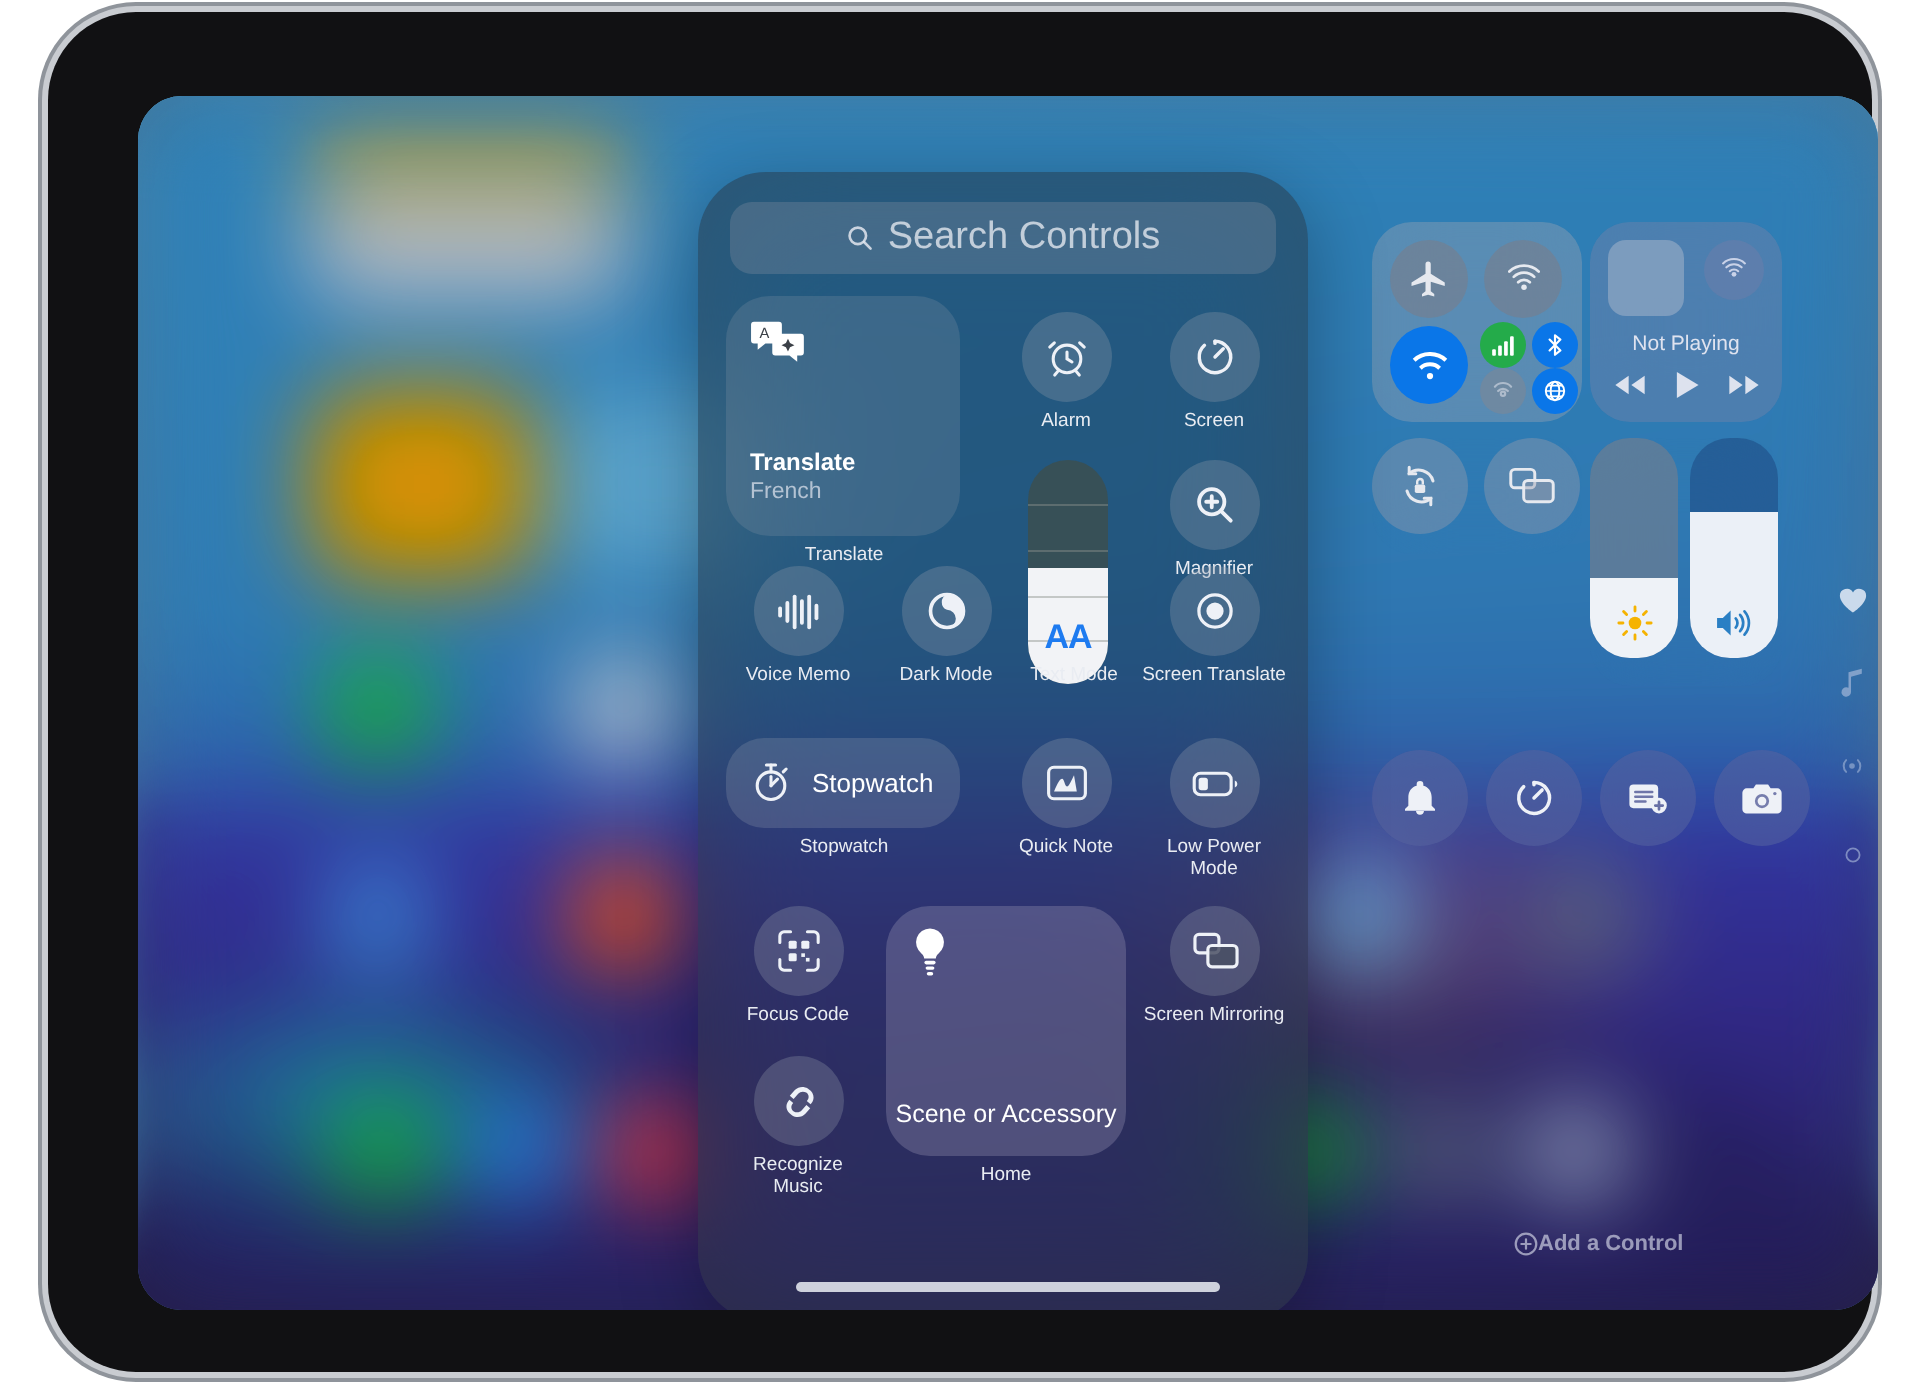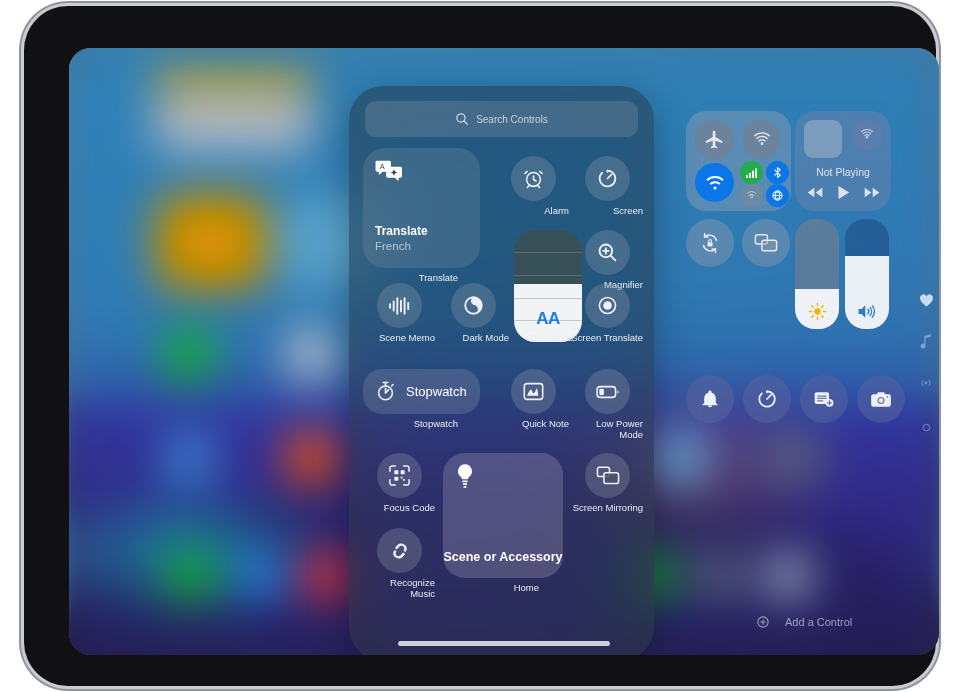--- a/index.html
+++ b/index.html
@@ -195,59 +195,59 @@
 
   
   #edge-icons {
     position: absolute; left: 849px; top: 245px;
     display: flex; flex-direction: column; align-items: center; gap: 26px;
   }
 
   
   #add-control-button {
     position: absolute; left: 688px; top: 568px;
-    display: flex; align-items: center; gap: 16px;
-    color: rgba(225,228,240,0.62); font-size: 11px;
+    display: flex; align-items: center; gap: 0;
+    color: rgba(225,228,240,0.62); font-size: 11px; font-weight: bold;
   }
 
   
   #controls-panel {
     position: absolute;
     left: 280px; top: 38px;
     width: 305px; height: 575px;
     border-radius: 34px;
     background: rgba(48,55,62,0.55);
     backdrop-filter: blur(34px) saturate(140%);
     -webkit-backdrop-filter: blur(34px) saturate(140%);
     box-shadow: 0 10px 40px rgba(0,0,0,0.30);
     overflow: hidden;
   }
   #search-controls-field {
     position: absolute; left: 16px; top: 15px;
     width: 273px; height: 36px; border-radius: 11px;
     background: rgba(150,156,168,0.28);
     display: flex; align-items: center; justify-content: center; gap: 7px;
   }
-  #search-placeholder { color: rgba(226,230,238,0.80); font-size: 10px; }
+  #search-placeholder { color: rgba(226,230,238,0.80); font-size: 19px; }
 
   #controls-grid {
     position: absolute; left: 14px; top: 62px;
     width: 277px;
   }
   .ctl-row { position: relative; height: 75px; }
 
   .ctl-round {
     position: absolute;
     width: 45px; height: 45px; border-radius: 50%;
     background: rgba(150,158,172,0.30);
     display: flex; align-items: center; justify-content: center;
   }
   .ctl-label {
     position: absolute; width: 72px;
-    text-align: right; color: #e9ecf2;
+    text-align: center; color: #e9ecf2;
     font-size: 9.5px; line-height: 11px;
   }
 
   
   #translate-tile {
     position: absolute; left: 0; top: 0;
     width: 117px; height: 120px; border-radius: 22px;
     background: rgba(150,158,172,0.22);
   }
   #translate-tile-icon { position: absolute; left: 12px; top: 11px; }
@@ -255,21 +255,21 @@
     position: absolute; left: 12px; bottom: 30px;
     color: #fff; font-size: 12px; font-weight: bold;
   }
   #translate-tile-sub {
     position: absolute; left: 12px; bottom: 16px;
     color: rgba(225,229,238,0.72); font-size: 11.5px;
   }
 
   
   #text-size-slider {
-    position: absolute; width: 68px; height: 112px;
+    position: absolute; width: 40px; height: 112px;
     border-radius: 21px; overflow: hidden;
     background: rgba(70,76,62,0.62);
   }
   #text-size-fill {
     position: absolute; left: 0; right: 0; bottom: 0; height: 52%;
     background: rgba(250,251,253,0.96);
   }
   .ts-line {
     position: absolute; left: 0; right: 0; height: 1px;
     background: rgba(140,146,140,0.45);
@@ -284,21 +284,21 @@
   #stopwatch-tile {
     position: absolute; left: 0; width: 117px; height: 45px;
     border-radius: 19px; background: rgba(150,158,172,0.26);
     display: flex; align-items: center; gap: 9px; padding-left: 11px;
   }
   #stopwatch-tile-label { color: #fff; font-size: 13px; }
 
   
   #scene-tile {
     position: absolute; width: 120px; height: 125px;
-    border-radius: 22px; background: rgba(152,150,178,0.34); font-weight: bold;
+    border-radius: 22px; background: rgba(152,150,178,0.34);
   }
   #scene-tile-icon { position: absolute; left: 12px; top: 10px; }
   #scene-tile-title {
     position: absolute; left: 0; right: 0; bottom: 14px;
     text-align: center; color: #fff; font-size: 12.5px;
   }
 
   
   #home-indicator {
     position: absolute; left: 50%; transform: translateX(-50%);
@@ -634,21 +634,21 @@
               <g fill="#eef1f7">
                 <rect x="1" y="8" width="2.1" height="6" rx="1"></rect>
                 <rect x="5" y="5" width="2.1" height="12" rx="1"></rect>
                 <rect x="9" y="1.5" width="2.1" height="19" rx="1"></rect>
                 <rect x="13" y="4" width="2.1" height="14" rx="1"></rect>
                 <rect x="17" y="1.5" width="2.1" height="19" rx="1"></rect>
                 <rect x="21" y="6.5" width="2.1" height="9" rx="1"></rect>
               </g>
             </svg>
           </div>
-          <span class="ctl-label" style="left:0px;top:49px">Scene Memo</span>
+          <span class="ctl-label" style="left:0px;top:49px">Voice Memo</span>
 
           <div class="ctl-round" style="left:88px;top:0">
             <svg width="23" height="23" viewBox="0 0 24 24">
               <circle cx="12" cy="12" r="8.6" fill="none" stroke="#eef1f7" stroke-width="1.9"></circle>
               <path fill="#eef1f7" d="M12 3.4a8.6 8.6 0 0 1 0 17.2 4.6 4.6 0 0 0 0-9.2 4.3 4.3 0 0 1 0-8z"></path>
             </svg>
           </div>
           <span class="ctl-label" style="left:74px;top:49px">Dark Mode</span>
 
           <span class="ctl-label" style="left:138px;top:49px">Text Mode</span>

